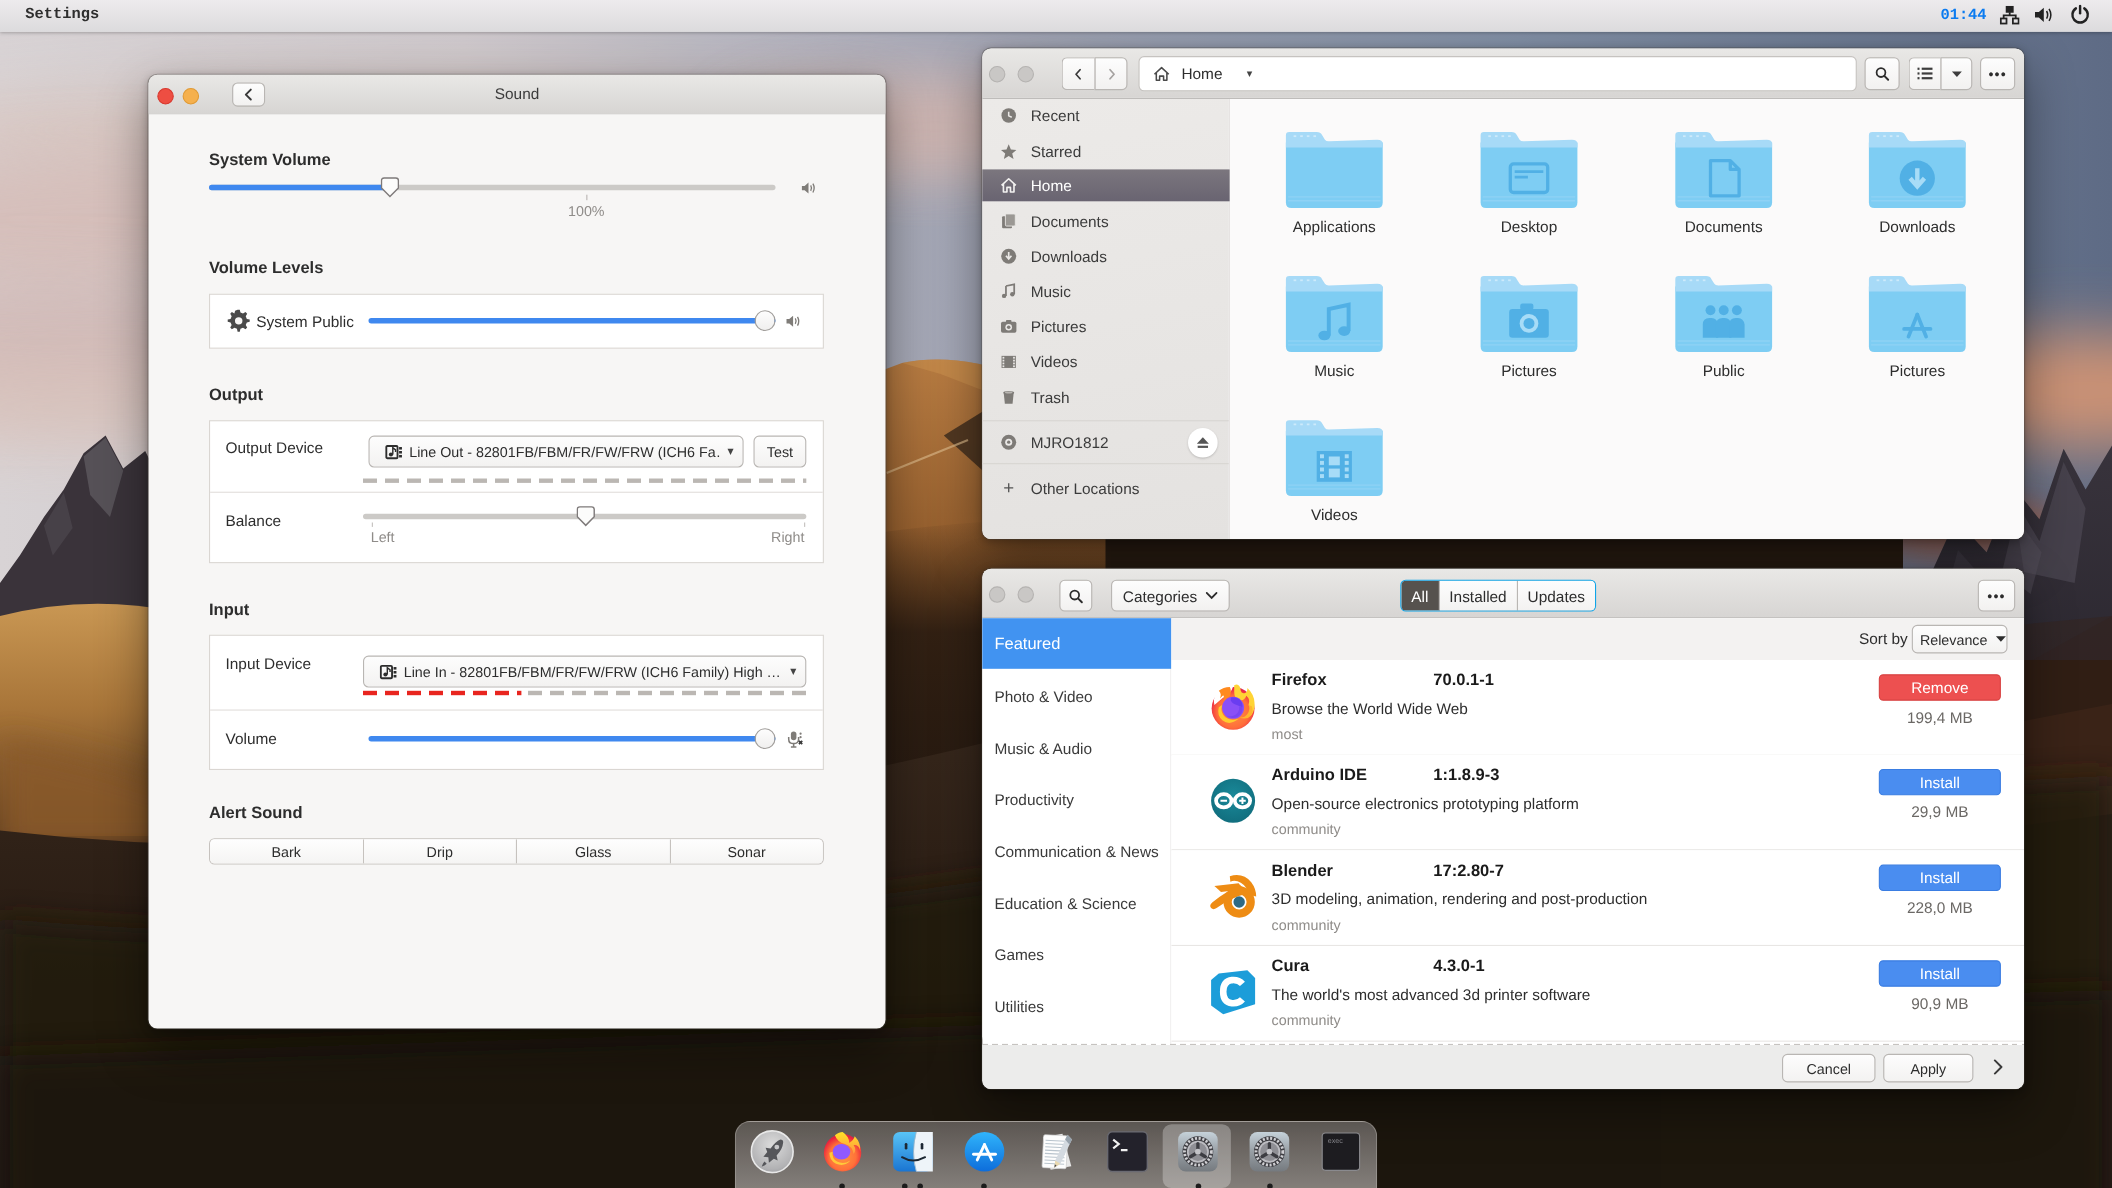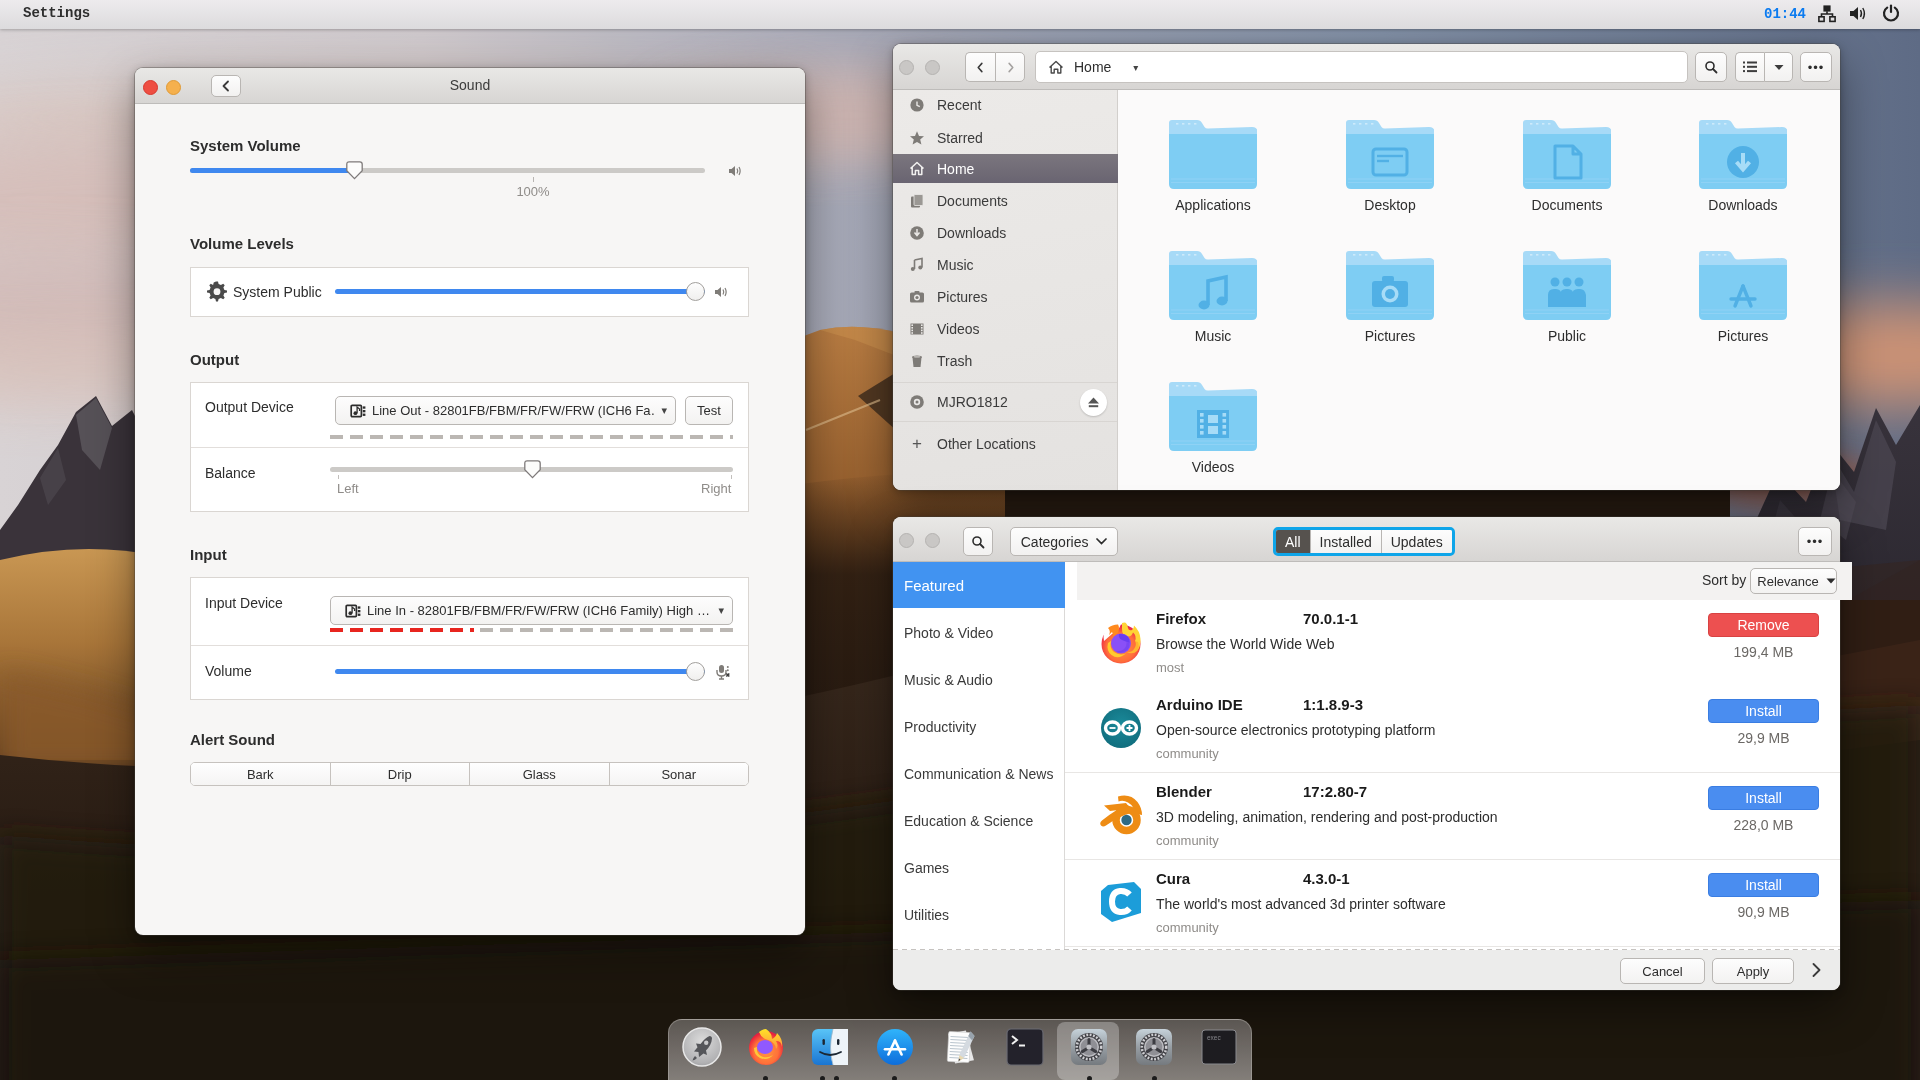--- a/index.html
+++ b/index.html
@@ -85,32 +85,32 @@
 .srow .plus { font-size:17px; color:#555; width:16px; text-align:center; }
 .fmain { left:225px; top:46px; width:722px; height:400px; background:#fbfafa; border-radius:0 0 8px 0; }
 .folders { left:225px; top:46px; width:722px; height:400px; }
 .fitem { position:absolute; width:120px; text-align:center; }
 .fitem .flabel { margin-top:3px; font-size:14px; color:#2d2d2d; }
 
 
 #software { left:893px; top:517px; width:947px; height:473px; background:#ffffff; }
 #software .titlebar { height:45px; }
 
-.tabs { display:flex; height:29px; border:3px solid #0ea5e9; border-radius:5px; overflow:hidden; }
+.tabs { display:flex; height:29px; border:1px solid #0ea5e9; border-radius:5px; overflow:hidden; }
 .tab { padding:0 9px; font-size:14px; color:#2d2d2d; display:flex; align-items:center;
   background:linear-gradient(#fdfdfd,#f3f2f1); border-right:1px solid #b9b6b3; }
 .tab:last-child { border-right:none; }
 .tab.active { background:#56524e; color:#fff; }
 .ssidebar { left:0; top:45px; width:172px; height:388px; background:#fff; border-right:1px solid #dbd9d7;
   border-radius:0 0 0 8px; }
 .cat { position:absolute; left:0; width:172px; height:33px; padding-left:11px; display:flex; align-items:center;
   font-size:14px; color:#3a3a3a; }
 .cat.featured { top:0; height:46px; background:#4193f1; color:#fff; font-size:15px; width:172px; }
 .smain { left:172px; top:45px; width:775px; height:388px; background:#fff; }
-.sortrow { position:absolute; left:0; top:0; width:775px; height:38px; background:#f3f2f1;margin-left:12px; }
+.sortrow { position:absolute; left:0; top:0; width:775px; height:38px; background:#f3f2f1; }
 .sortlbl { position:absolute; left:625px; top:10px; font-size:14px; color:#2d2d2d; }
 .sortbtn { position:absolute; left:673px; top:6px; width:87px; height:26px; background:linear-gradient(#fdfdfd,#f3f2f1);
   border:1px solid #b9b6b3; border-radius:5px; font-size:13px; color:#2d2d2d;
   display:flex; align-items:center; justify-content:flex-end; }
 .approw { position:absolute; left:0; width:775px; height:87px; border-bottom:1px solid #e8e6e4; background:#fff; }
 .appicon { position:absolute; left:207px; top:19px; }
 .approw .appicon { left:33px; }
 .appname { position:absolute; left:91px; top:10px; font-size:15px; font-weight:bold; color:#1a1a1a; }
 .appver { position:absolute; left:238px; top:10px; font-size:15px; font-weight:bold; color:#1a1a1a; }
 .appdesc { position:absolute; left:91px; top:36px; font-size:14px; color:#2d2d2d; }

